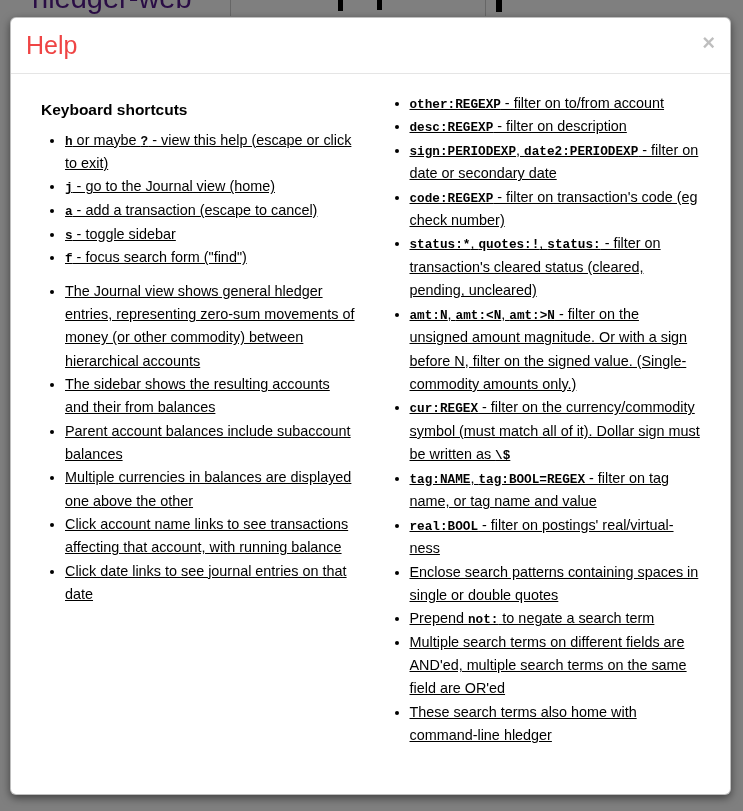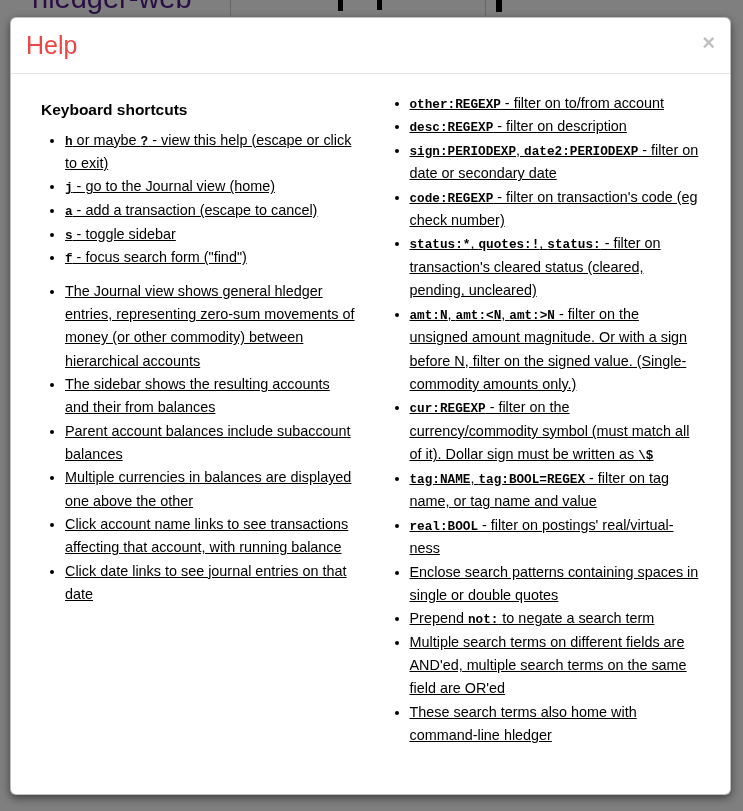--- a/index.html
+++ b/index.html
@@ -83,21 +83,21 @@
         </ul>
       </div>
     <div class="col">
         <ul class="help-list">
           <li><code>other:REGEXP</code> - filter on to/from account</li>
           <li><code>desc:REGEXP</code> - filter on description</li>
           <li><code>sign:PERIODEXP</code>, <code>date2:PERIODEXP</code> - filter on date or secondary date</li>
           <li><code>code:REGEXP</code> - filter on transaction's code (eg check number)</li>
           <li><code>status:*</code>, <code>quotes:!</code>, <code>status:</code> - filter on transaction's cleared status (cleared, pending, uncleared)</li>
           <li><code>amt:N</code>, <code>amt:&lt;N</code>, <code>amt:&gt;N</code> - filter on the unsigned amount magnitude. Or with a sign before N, filter on the signed value. (Single-commodity amounts only.)</li>
-          <li><code>cur:REGEXP</code> - filter on the currency/commodity symbol (must match all of it). Dollar sign must be written as <code>\$</code></li>
+          <li><code>cur:REGEX</code> - filter on the currency/commodity symbol (must match all of it). Dollar sign must be written as <code>\$</code></li>
           <li><code>tag:NAME</code>, <code>tag:BOOL=REGEX</code> - filter on tag name, or tag name and value</li>
           <li><code>real:BOOL</code> - filter on postings' real/virtual-ness</li>
           <li>Enclose search patterns containing spaces in single or double quotes</li>
           <li>Prepend <code>not:</code> to negate a search term</li>
           <li>Multiple search terms on different fields are AND'ed, multiple search terms on the same field are OR'ed</li>
           <li>These search terms also home with command-line hledger</li>
         </ul>
       </div>
   </div>
 </div>

